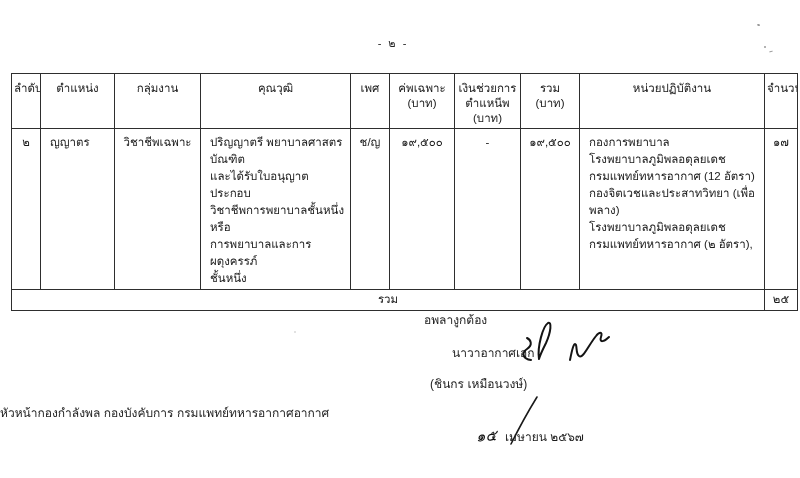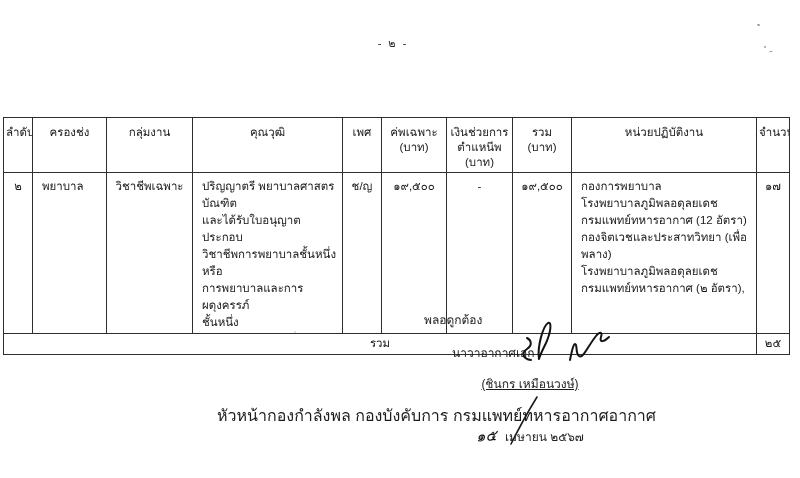--- a/index.html
+++ b/index.html
@@ -10,23 +10,23 @@
     overflow:hidden;
     font-family:"Liberation Sans","DejaVu Sans",sans-serif;
     color:#1c1c1c;
   }
   .page-number{
     position:absolute;left:368px;top:34px;width:50px;
     text-align:center;font-size:11px;letter-spacing:2px;color:#222;
   }
   
   table.roster{
-    position:absolute;left:3px;top:73px;width:786px;
+    position:absolute;left:11px;top:73px;width:786px;
     border-collapse:collapse;table-layout:fixed;
-    font-size:11.5px;color:#191919;margin-top:44px;
+    font-size:11.5px;color:#191919;
   }
   table.roster td,table.roster th{
     border:1px solid #2e2e2e;
     vertical-align:top;
     padding:5px 2px 2px 2px;
     font-weight:normal;
     overflow:hidden;
   }
   table.roster{border:1.5px solid #222;}
   tr.hdr{height:55px;}
@@ -37,22 +37,22 @@
   tr.total-row td{padding:2px;line-height:15px;text-align:center;}
   .ta-c{text-align:center;}
   .ta-l{text-align:left;}
   .pre{white-space:pre-line;}
   .pad-l{padding-left:9px !important;}
   .pad-l2{padding-left:9px !important;padding-right:2px !important;}
   
   .sig-verify{position:absolute;left:424px;top:310px;font-size:12px;}
   .sig-rank{position:absolute;left:452px;top:343px;font-size:12px;}
   .sig-svg{position:absolute;left:518px;top:316px;}
-  .sig-name{position:absolute;left:430px;top:374px;width:200px;text-align:center;font-size:12px;text-decoration:underline;}
-  .sig-title{position:absolute;left:0;top:403px;width:656px;text-align:right;font-size:16px;}
+  .sig-name{position:absolute;left:430px;top:374px;width:200px;text-align:left;font-size:12px;}
+  .sig-title{position:absolute;left:0;top:403px;width:656px;text-align:left;font-size:12px;}
   .sig-date{position:absolute;left:430px;top:424px;width:200px;text-align:center;font-size:12px;}
   .hand-day{
     display:inline-block;font-style:italic;font-size:15px;
     transform:rotate(-4deg);margin-right:8px;color:#111;
   }
   .date-tail{position:absolute;left:503px;top:394px;}
   
   .speck{position:absolute;background:#9a9a9a;border-radius:50%;}
   .sp1{left:757px;top:24px;width:3px;height:2px;transform:rotate(20deg);}
   .sp2{left:764px;top:46px;width:2px;height:2px;}
@@ -80,37 +80,37 @@
         <col style="width:39px">
         <col style="width:65px">
       <col style="width:66px">
         <col style="width:59px">
         <col style="width:185px">
       <col style="width:33px">
     </colgroup>
     <tbody>
         <tr class="hdr">
       <th>ลำดับ</th>
-      <th>ครองช่ง</th>
+      <th>ตำแหน่ง</th>
       <th>กลุ่มงาน</th>
       <th>คุณวุฒิ</th>
       <th>เพศ</th>
       <th>ค่พเฉพาะ
 (บาท)</th>
       <th>เงินช่วยการ
 ตำแหนีพ
 (บาท)</th>
       <th>รวม
 (บาท)</th>
       <th>หน่วยปฏิบัติงาน</th>
       <th>จำนวน</th>
     </tr>
     <tr class="body-row">
       <td class="ta-c">๒</td>
-      <td class="ta-l pad-l">พยาบาล</td>
+      <td class="ta-l pad-l">ญญาตร</td>
       <td class="ta-c">วิชาชีพเฉพาะ</td>
       <td class="ta-l pad-l2 pre">ปริญญาตรี พยาบาลศาสตรบัณฑิต
 และได้รับใบอนุญาตประกอบ
 วิชาชีพการพยาบาลชั้นหนึ่ง หรือ
 การพยาบาลและการผดุงครรภ์
 ชั้นหนึ่ง</td>
       <td class="ta-c">ช/ญ</td>
       <td class="ta-c">๑๙,๕๐๐</td>
       <td class="ta-c">-</td>
       <td class="ta-c">๑๙,๕๐๐</td>
@@ -122,21 +122,21 @@
 กรมแพทย์ทหารอากาศ (๒ อัตรา),</td>
       <td class="ta-c">๑๗</td>
     </tr>
     <tr class="total-row">
       <td colspan="9">รวม</td>
       <td>๒๕</td>
     </tr>
   </tbody>
     </table>
 
-  <div class="sig-verify">พลอดูกต้อง</div>
+  <div class="sig-verify">อพลางูกต้อง</div>
 
   <div class="sig-rank">นาวาอากาศเอก</div>
 
   <svg class="sig-svg" width="95" height="52" viewBox="0 0 95 52">
     <g fill="none" stroke="#141414" stroke-width="2" stroke-linecap="round">
       <path d="M13,44 C5,43 3,37 9,33 C15,29 13,24 9,22"></path>
       <path d="M21,43 C19,31 25,10 30,7 C34,5 33,16 28,27 C25,33 22,39 21,43"></path>
       <path d="M52,44 C54,34 56,25 58,29 C59,32 58,38 61,40 C65,43 70,30 78,20 C81,16 85,15 83,21 C81,27 86,26 91,21"></path>
     </g>
   </svg>

